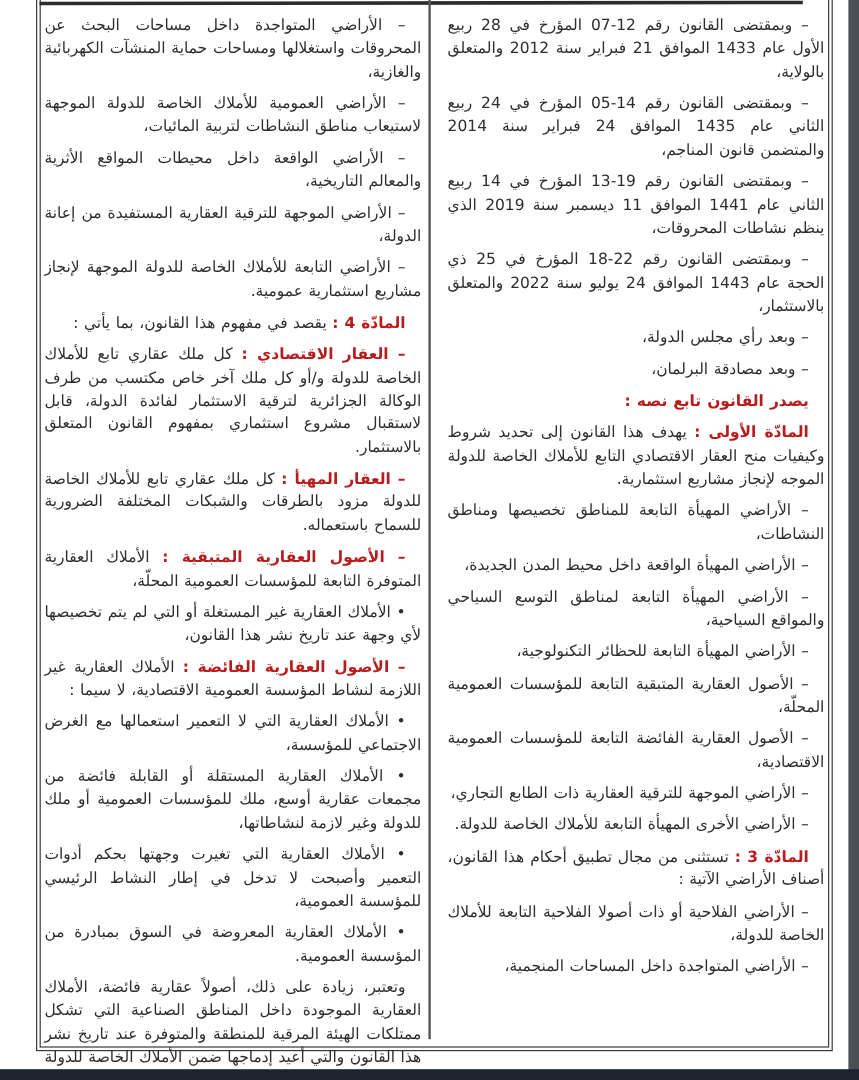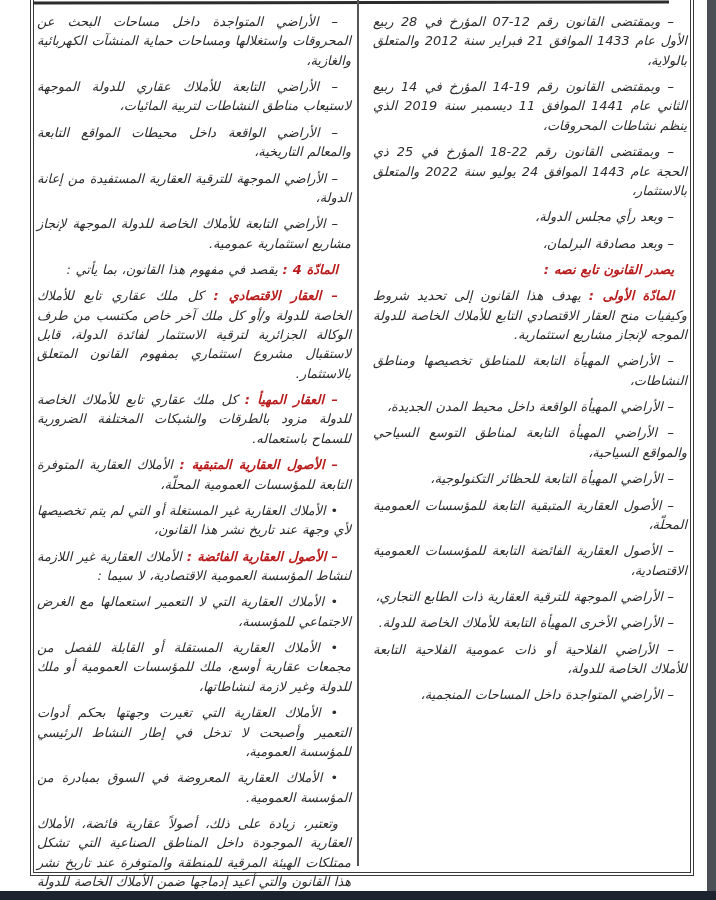--- a/index.html
+++ b/index.html
@@ -24,71 +24,72 @@
     display:flex;flex-direction:row;direction:rtl;gap:22px;
   }
   .col{width:314px;direction:rtl;}
   .para{
     margin:0 0 7px 0;
     font-size:12.9px;line-height:1.5;
     color:#2d2d2d;
     text-align:justify;
     text-indent:13px;
     word-spacing:0.5px;
-    font-style:italic;
   }
   .para b{font-weight:bold;color:#b91c1c;}
   .band-right{
     position:absolute;top:0;right:0;width:9px;height:900px;background:#4a4f56;
   }
   .band-bottom{
     position:absolute;left:0;bottom:0;width:716px;height:9px;background:#1e2330;
   }
 </style>
 </head>
 <body>
 
 <div class="page">
   <div class="frame"></div>
   <div class="top-line"></div>
   <div class="divider"></div>
   <div class="content">
     <div class="col" id="col-right">
         <p class="para">– وبمقتضى القانون رقم 12-07 المؤرخ في 28 ربيع الأول عام 1433 الموافق 21 فبراير سنة 2012 والمتعلق بالولاية،</p>
-        <p class="para">– وبمقتضى القانون رقم 19-14 المؤرخ في 14 ربيع الثاني عام 1441 الموافق 11 ديسمبر سنة 2019 الذي ينظم نشاطات المحروقات،</p>
+        <p class="para">– وبمقتضى القانون رقم 14-05 المؤرخ في 24 ربيع الثاني عام 1435 الموافق 24 فبراير سنة 2014 والمتضمن قانون المناجم،</p>
+        <p class="para">– وبمقتضى القانون رقم 19-13 المؤرخ في 14 ربيع الثاني عام 1441 الموافق 11 ديسمبر سنة 2019 الذي ينظم نشاطات المحروقات،</p>
         <p class="para">– وبمقتضى القانون رقم 22-18 المؤرخ في 25 ذي الحجة عام 1443 الموافق 24 يوليو سنة 2022 والمتعلق بالاستثمار،</p>
         <p class="para">– وبعد رأي مجلس الدولة،</p>
         <p class="para">– وبعد مصادقة البرلمان،</p>
         <p class="para"><b>يصدر القانون تابع نصه :</b></p>
         <p class="para"><b>المادّة الأولى :</b> يهدف هذا القانون إلى تحديد شروط وكيفيات منح العقار الاقتصادي التابع للأملاك الخاصة للدولة الموجه لإنجاز مشاريع استثمارية.</p>
         <p class="para">– الأراضي المهيأة التابعة للمناطق تخصيصها ومناطق النشاطات،</p>
         <p class="para">– الأراضي المهيأة الواقعة داخل محيط المدن الجديدة،</p>
         <p class="para">– الأراضي المهيأة التابعة لمناطق التوسع السياحي والمواقع السياحية،</p>
         <p class="para">– الأراضي المهيأة التابعة للحظائر التكنولوجية،</p>
         <p class="para">– الأصول العقارية المتبقية التابعة للمؤسسات العمومية المحلّة،</p>
         <p class="para">– الأصول العقارية الفائضة التابعة للمؤسسات العمومية الاقتصادية،</p>
         <p class="para">– الأراضي الموجهة للترقية العقارية ذات الطابع التجاري،</p>
         <p class="para">– الأراضي الأخرى المهيأة التابعة للأملاك الخاصة للدولة.</p>
-        <p class="para">– الأراضي الفلاحية أو ذات عمومية الفلاحية التابعة للأملاك الخاصة للدولة،</p>
+        <p class="para"><b>المادّة 3 :</b> تستثنى من مجال تطبيق أحكام هذا القانون، أصناف الأراضي الآتية :</p>
+        <p class="para">– الأراضي الفلاحية أو ذات أصولا الفلاحية التابعة للأملاك الخاصة للدولة،</p>
         <p class="para">– الأراضي المتواجدة داخل المساحات المنجمية،</p>
       </div>
     <div class="col" id="col-left">
         <p class="para">– الأراضي المتواجدة داخل مساحات البحث عن المحروقات واستغلالها ومساحات حماية المنشآت الكهربائية والغازية،</p>
-        <p class="para">– الأراضي التابعة للأملاك عقاري للدولة الموجهة لاستيعاب مناطق النشاطات لتربية المائيات،</p>
-        <p class="para">– الأراضي الواقعة داخل محيطات المواقع التابعة والمعالم التاريخية،</p>
+        <p class="para">– الأراضي العمومية للأملاك الخاصة للدولة الموجهة لاستيعاب مناطق النشاطات لتربية المائيات،</p>
+        <p class="para">– الأراضي الواقعة داخل محيطات المواقع الأثرية والمعالم التاريخية،</p>
         <p class="para">– الأراضي الموجهة للترقية العقارية المستفيدة من إعانة الدولة،</p>
         <p class="para">– الأراضي التابعة للأملاك الخاصة للدولة الموجهة لإنجاز مشاريع استثمارية عمومية.</p>
         <p class="para"><b>المادّة 4 :</b> يقصد في مفهوم هذا القانون، بما يأتي :</p>
         <p class="para"><b>– العقار الاقتصادي :</b> كل ملك عقاري تابع للأملاك الخاصة للدولة و/أو كل ملك آخر خاص مكتسب من طرف الوكالة الجزائرية لترقية الاستثمار لفائدة الدولة، قابل لاستقبال مشروع استثماري بمفهوم القانون المتعلق بالاستثمار.</p>
         <p class="para"><b>– العقار المهيأ :</b> كل ملك عقاري تابع للأملاك الخاصة للدولة مزود بالطرقات والشبكات المختلفة الضرورية للسماح باستعماله.</p>
         <p class="para"><b>– الأصول العقارية المتبقية :</b> الأملاك العقارية المتوفرة التابعة للمؤسسات العمومية المحلّة،</p>
         <p class="para">• الأملاك العقارية غير المستغلة أو التي لم يتم تخصيصها لأي وجهة عند تاريخ نشر هذا القانون،</p>
         <p class="para"><b>– الأصول العقارية الفائضة :</b> الأملاك العقارية غير اللازمة لنشاط المؤسسة العمومية الاقتصادية، لا سيما :</p>
         <p class="para">• الأملاك العقارية التي لا التعمير استعمالها مع الغرض الاجتماعي للمؤسسة،</p>
-        <p class="para">• الأملاك العقارية المستقلة أو القابلة للفصل من مجمعات عقارية أوسع، ملك للمؤسسات العمومية أو ملك للدولة وغير لازمة لنشاطاتها،</p>
+        <p class="para">• الأملاك العقارية المستقلة أو القابلة فائضة من مجمعات عقارية أوسع، ملك للمؤسسات العمومية أو ملك للدولة وغير لازمة لنشاطاتها،</p>
         <p class="para">• الأملاك العقارية التي تغيرت وجهتها بحكم أدوات التعمير وأصبحت لا تدخل في إطار النشاط الرئيسي للمؤسسة العمومية،</p>
         <p class="para">• الأملاك العقارية المعروضة في السوق بمبادرة من المؤسسة العمومية.</p>
         <p class="para">وتعتبر، زيادة على ذلك، أصولاً عقارية فائضة، الأملاك العقارية الموجودة داخل المناطق الصناعية التي تشكل ممتلكات الهيئة المرقية للمنطقة والمتوفرة عند تاريخ نشر هذا القانون والتي أعيد إدماجها ضمن الأملاك الخاصة للدولة وتخضع لأحكام هذا القانون.</p>
       </div>
   </div>
   <div class="band-right"></div>
   <div class="band-bottom"></div>
 </div>
 
 </body></html>

